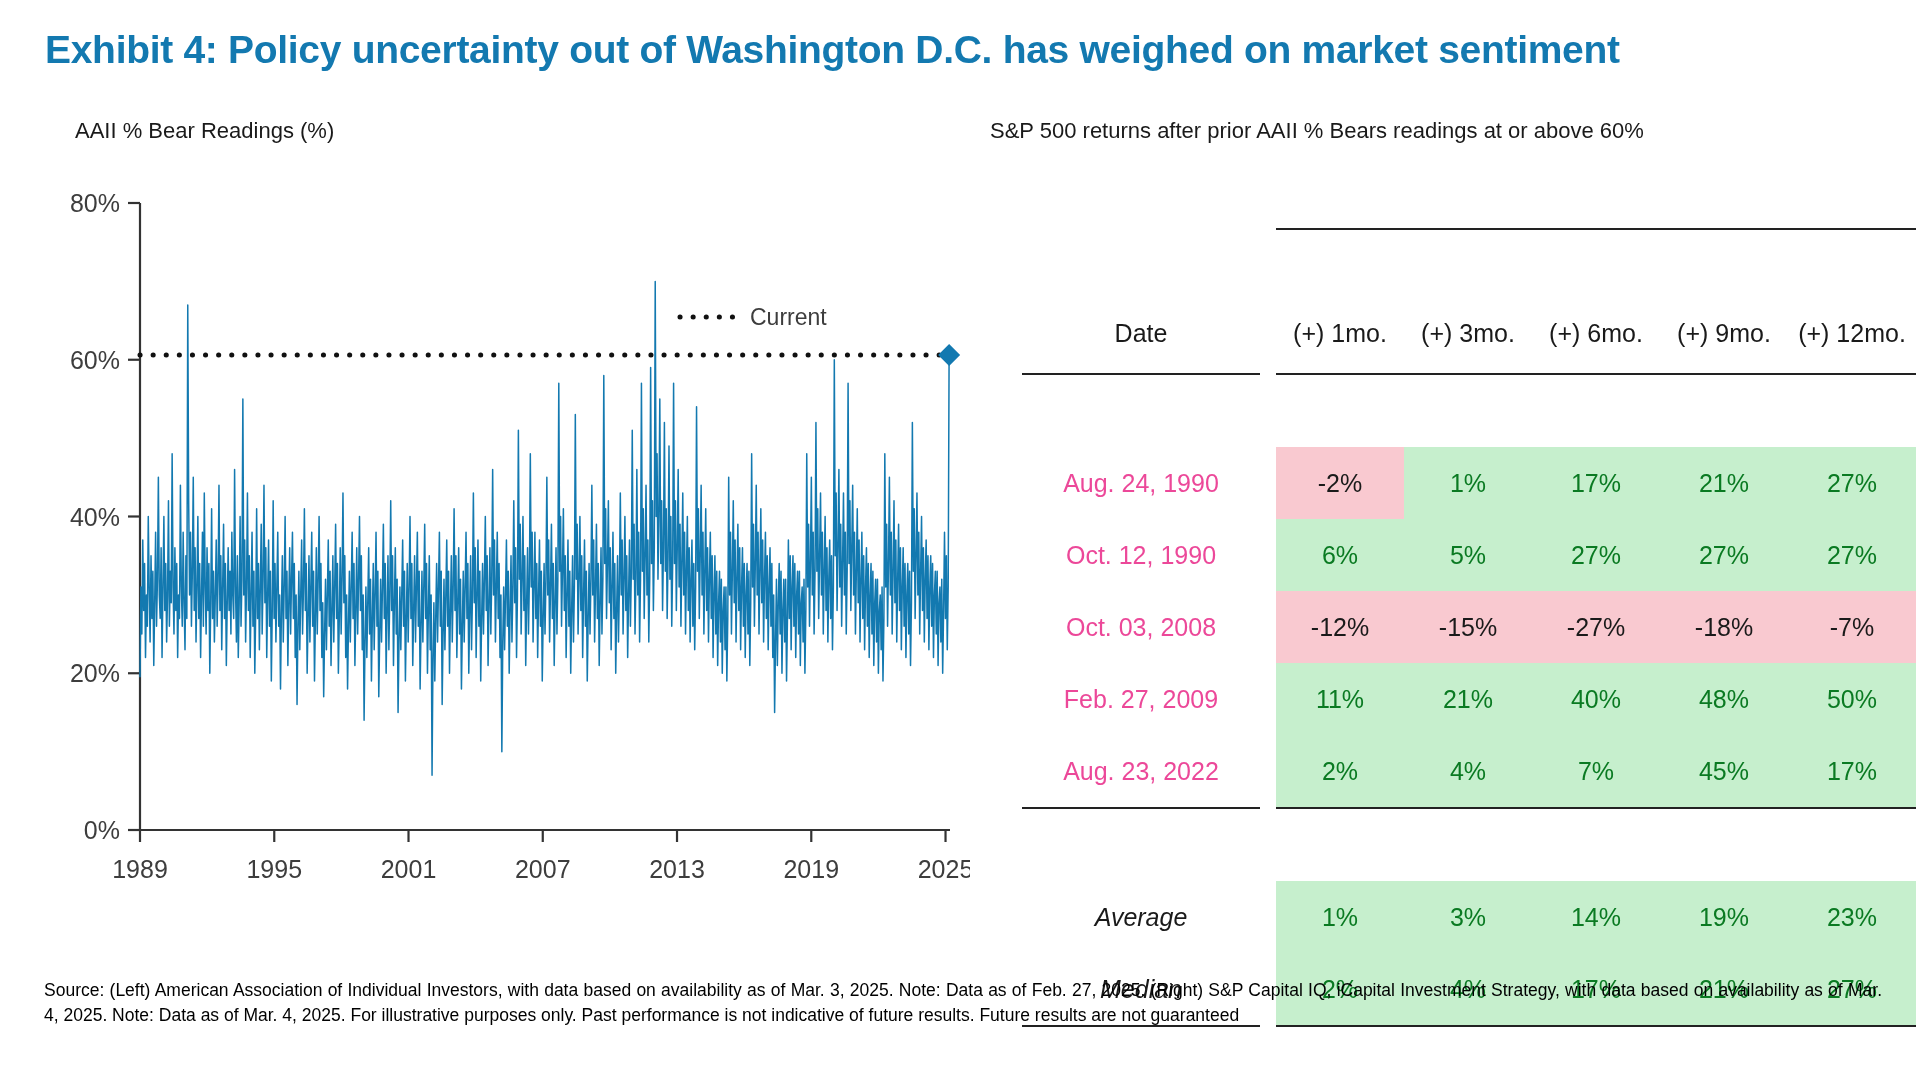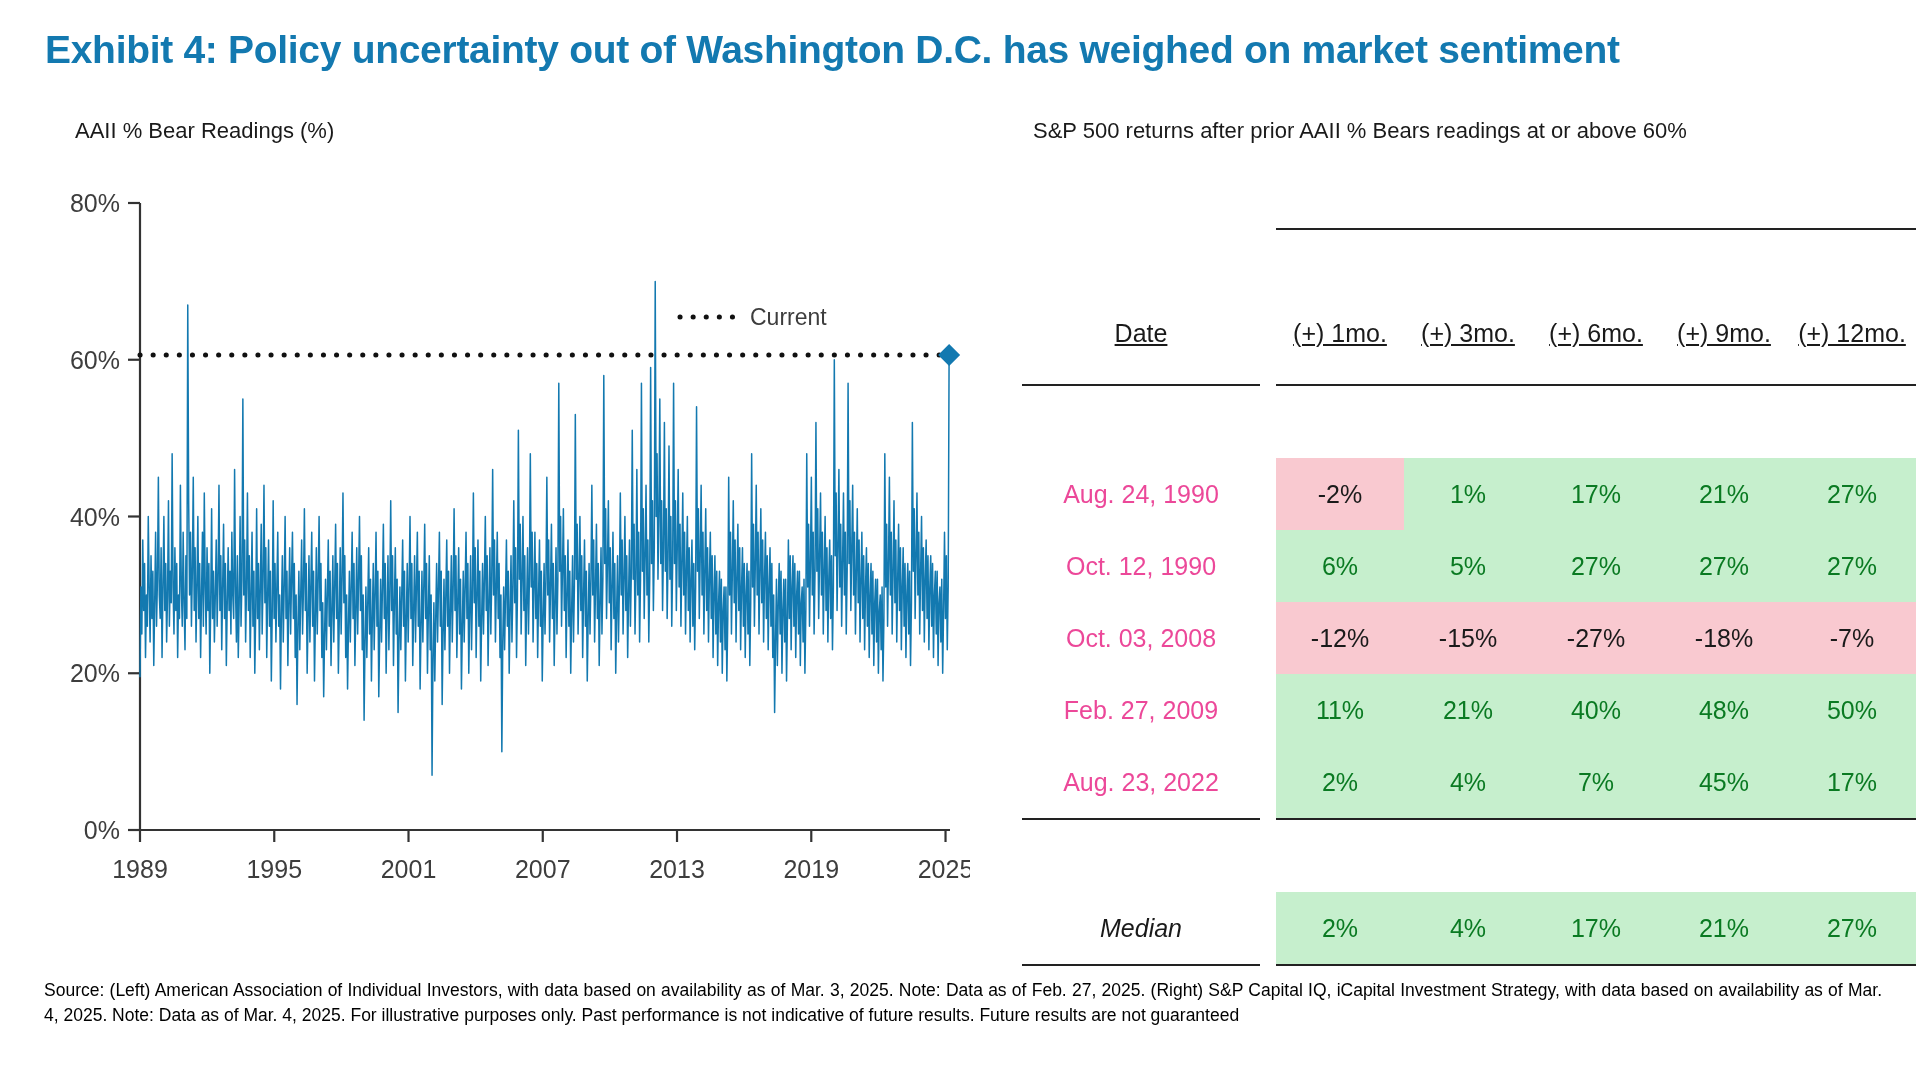--- a/index.html
+++ b/index.html
@@ -44,21 +44,20 @@
     white-space: nowrap;
     margin-left: 29px;
   }
   #right-subtitle {
     position: absolute;
     left: 990px;
     top: 118px;
     font-size: 22px;
     color: #1a1a1a;
     white-space: nowrap;
-    margin-left: 43px;
   }
 
   
   #chart-panel {
     position: absolute;
     left: 40px;
     top: 185px;
     width: 930px;
     height: 740px;
   }
@@ -95,22 +94,21 @@
     text-align: center;
   }
   .col-date { width: 238px; }
   .col-val  { width: 128px; }
 
   
   tr.header-row td {
     font-size: 25px;
     color: #1a1a1a;
     height: 62px;
-    padding-bottom: 20px;
-    text-decoration: underline;
+    padding-bottom: 9px;
   }
   td.header-date { text-align: center; }
 
   
   .rule-top td { border-top: 2.5px solid #222; height: 0; padding: 0; font-size: 0; line-height: 0;}
   .rule-mid td { border-top: 2.5px solid #222; height: 0; padding: 0; font-size: 0; line-height: 0;}
 
   
   .gap { width: 16px; }
 
@@ -270,20 +268,29 @@
             <td class="cell-pos">7%</td>
             <td class="cell-pos">45%</td>
             <td class="cell-pos">17%</td>
           </tr>
           <tr class="rule-mid">
             <td></td>
             <td style="border-top: none;"></td>
             <td colspan="5"></td>
           </tr>
           <tr>
+            <td class="summary-label">Average</td>
+            <td></td>
+            <td class="cell-pos">1%</td>
+            <td class="cell-pos">3%</td>
+            <td class="cell-pos">14%</td>
+            <td class="cell-pos">19%</td>
+            <td class="cell-pos">23%</td>
+          </tr>
+          <tr>
             <td class="summary-label">Median</td>
             <td></td>
             <td class="cell-pos">2%</td>
             <td class="cell-pos">4%</td>
             <td class="cell-pos">17%</td>
             <td class="cell-pos">21%</td>
             <td class="cell-pos">27%</td>
           </tr>
           <tr class="rule-mid">
             <td></td>

